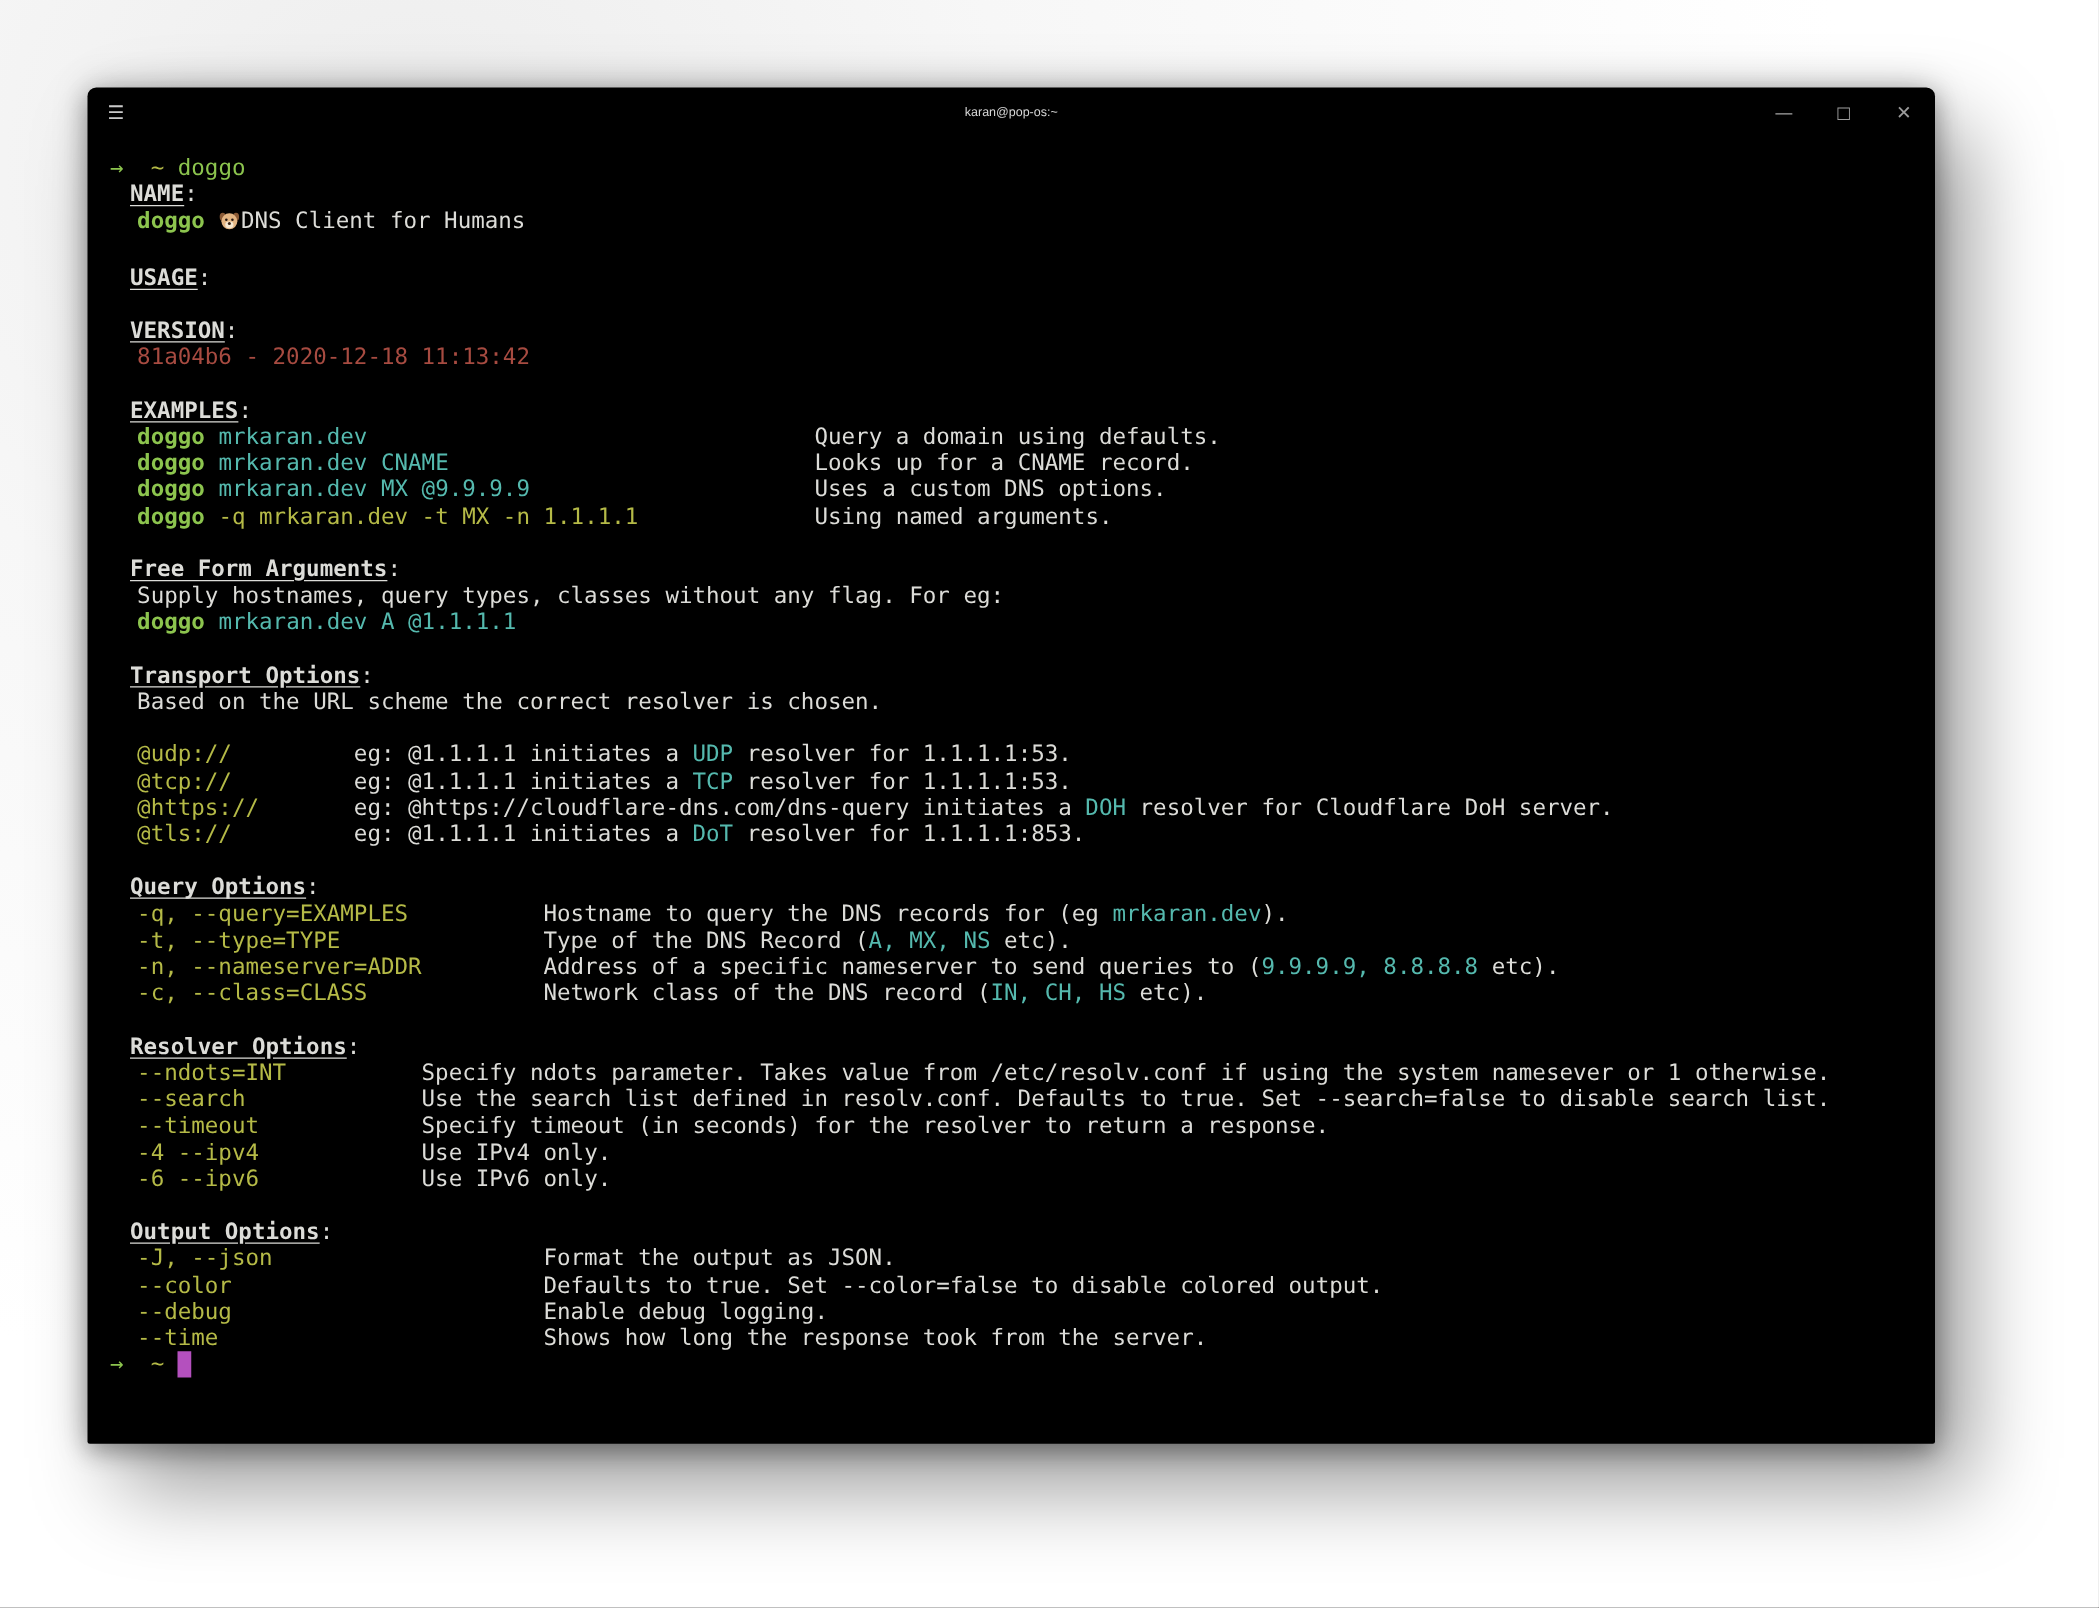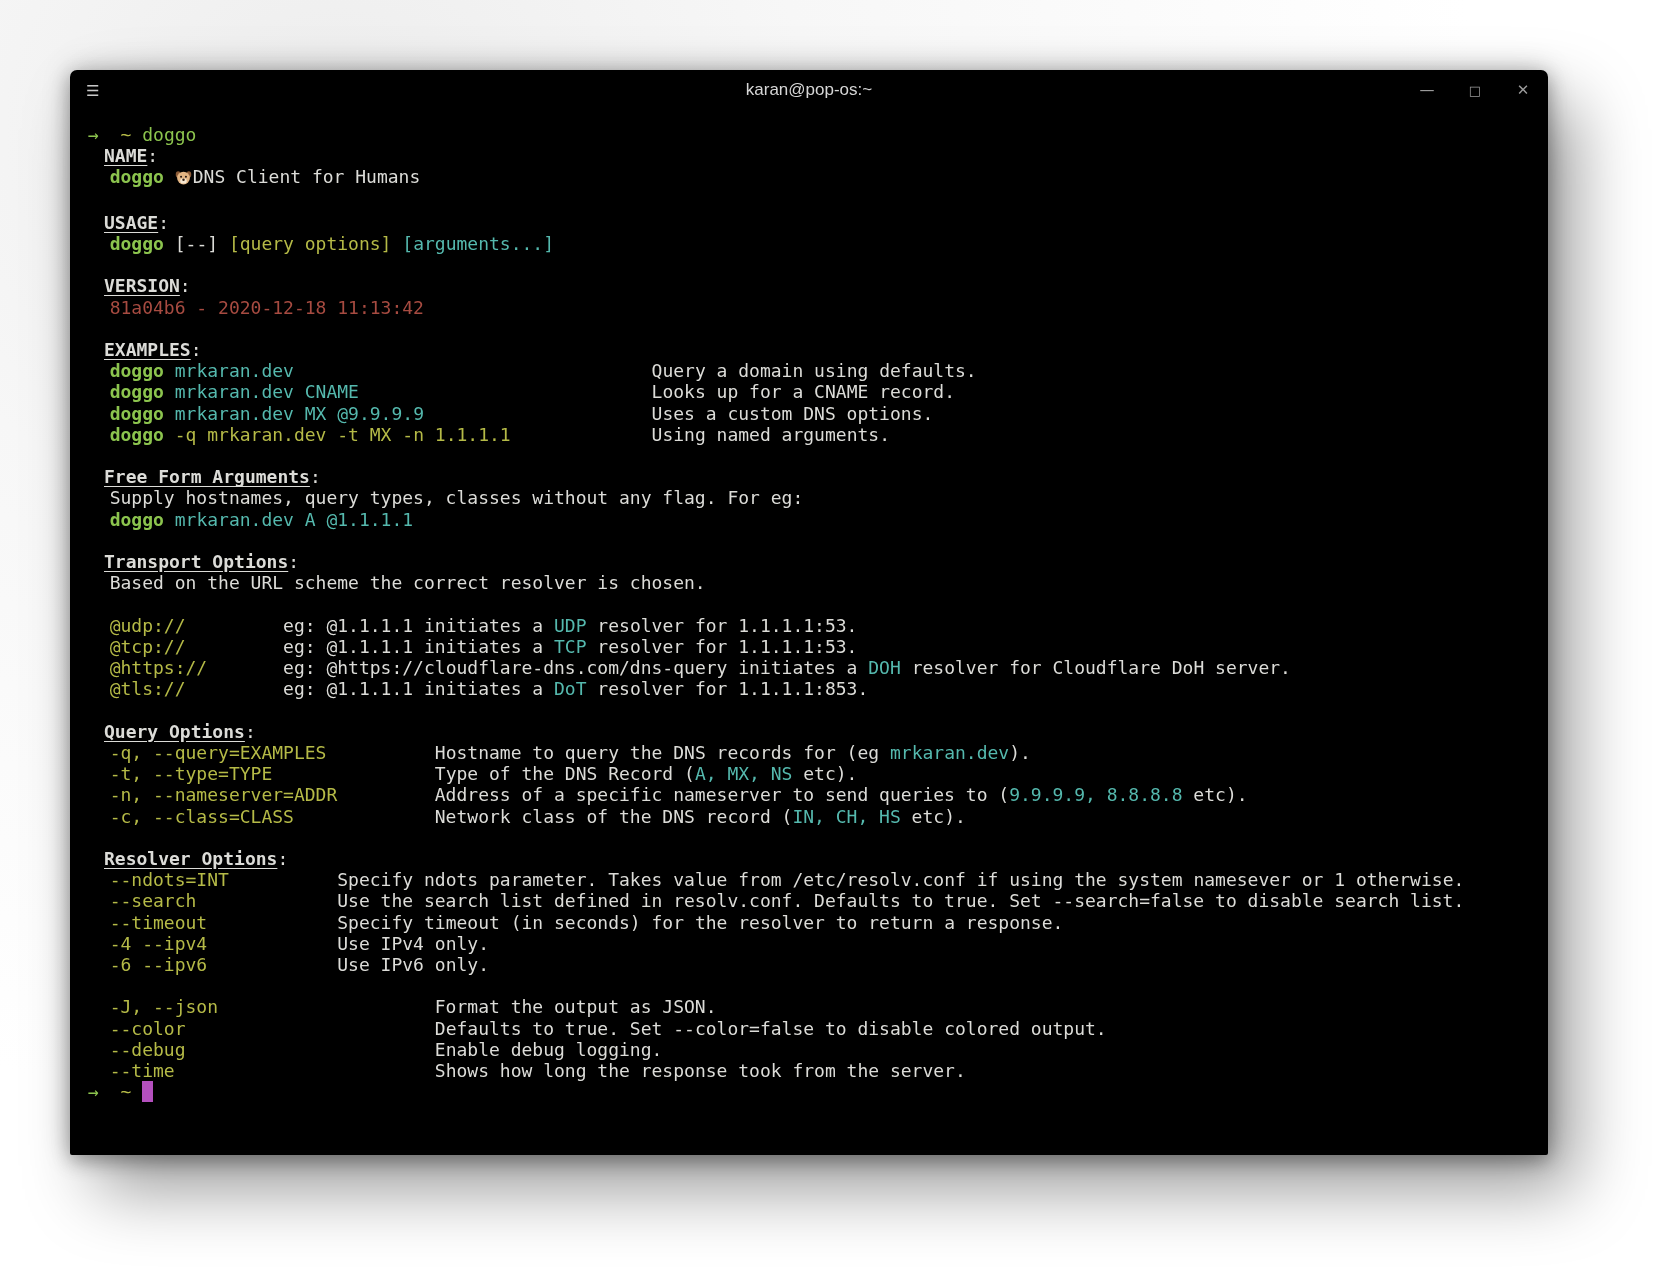--- a/index.html
+++ b/index.html
@@ -22,21 +22,21 @@
   .titlebar{
     height:40px; flex:0 0 40px; position:relative;
     display:flex; align-items:center; color:var(--titlebar_fg);
   }
   .menu-btn{
     margin-left:16px; color:#c9c9c9; font-size:15px; line-height:1;
     cursor:pointer; user-select:none;
   }
   .title{
     position:absolute; left:0; right:0; text-align:center;
-    font-size:17px; color:var(--titlebar_fg); pointer-events:none;
+    font-size:10px; color:var(--titlebar_fg); pointer-events:none;
   }
   .controls{
     margin-left:auto; margin-right:14px; display:flex; align-items:center; gap:26px;
     z-index:2;
   }
   .ctl{
     color:var(--controls); font-size:15px; line-height:1; cursor:pointer;
     width:22px; text-align:center; font-family:"DejaVu Sans", sans-serif;
   }
   .ctl.max{font-size:13px;}
@@ -75,21 +75,20 @@
             <ellipse cx="3" cy="5.2" rx="2.3" ry="3.1" fill="#8a5a36"></ellipse>
             <ellipse cx="13" cy="5.2" rx="2.3" ry="3.1" fill="#8a5a36"></ellipse>
             <circle cx="8" cy="8.5" r="6" fill="#e3b583"></circle>
             <ellipse cx="8" cy="11.2" rx="3.1" ry="2.5" fill="#f6e8d2"></ellipse>
             <circle cx="5.7" cy="7.3" r="0.95" fill="#221510"></circle>
             <circle cx="10.3" cy="7.3" r="0.95" fill="#221510"></circle>
             <circle cx="8" cy="10.2" r="1.15" fill="#3a2415"></circle>
           </svg></span><span class="c-w">DNS Client for Humans</span></div>
       <div class="line"> </div>
       <div class="line"><span class="c-h">USAGE</span><span class="c-w">:</span></div>
-      <div class="line"><span class="c-w">  </span><span class="c-gb">doggo</span><span class="c-w"> [--] </span><span class="c-y">[query options]</span><span class="c-w"> </span><span class="c-c">[arguments...]</span></div>
       <div class="line"> </div>
       <div class="line"><span class="c-h">VERSION</span><span class="c-w">:</span></div>
       <div class="line"><span class="c-r">  81a04b6 - 2020-12-18 11:13:42</span></div>
       <div class="line"> </div>
       <div class="line"><span class="c-h">EXAMPLES</span><span class="c-w">:</span></div>
       <div class="line"><span class="c-w">  </span><span class="c-gb">doggo</span><span class="c-w"> </span><span class="c-c">mrkaran.dev</span><span class="c-w">                                 </span><span class="c-w">Query a domain using defaults.</span></div>
       <div class="line"><span class="c-w">  </span><span class="c-gb">doggo</span><span class="c-w"> </span><span class="c-c">mrkaran.dev CNAME</span><span class="c-w">                           </span><span class="c-w">Looks up for a CNAME record.</span></div>
       <div class="line"><span class="c-w">  </span><span class="c-gb">doggo</span><span class="c-w"> </span><span class="c-c">mrkaran.dev MX @9.9.9.9</span><span class="c-w">                     </span><span class="c-w">Uses a custom DNS options.</span></div>
       <div class="line"><span class="c-w">  </span><span class="c-gb">doggo</span><span class="c-w"> </span><span class="c-y">-q mrkaran.dev -t MX -n 1.1.1.1</span><span class="c-w">             </span><span class="c-w">Using named arguments.</span></div>
       <div class="line"> </div>
@@ -111,19 +110,20 @@
       <div class="line"><span class="c-y">  -n, --nameserver=ADDR</span><span class="c-w">         Address of a specific nameserver to send queries to (</span><span class="c-c">9.9.9.9, 8.8.8.8</span><span class="c-w"> etc).</span></div>
       <div class="line"><span class="c-y">  -c, --class=CLASS</span><span class="c-w">             Network class of the DNS record (</span><span class="c-c">IN, CH, HS</span><span class="c-w"> etc).</span></div>
       <div class="line"> </div>
       <div class="line"><span class="c-h">Resolver Options</span><span class="c-w">:</span></div>
       <div class="line"><span class="c-y">  --ndots=INT</span><span class="c-w">          Specify ndots parameter. Takes value from /etc/resolv.conf if using the system namesever or 1 otherwise.</span></div>
       <div class="line"><span class="c-y">  --search</span><span class="c-w">             Use the search list defined in resolv.conf. Defaults to true. Set --search=false to disable search list.</span></div>
       <div class="line"><span class="c-y">  --timeout</span><span class="c-w">            Specify timeout (in seconds) for the resolver to return a response.</span></div>
       <div class="line"><span class="c-y">  -4 --ipv4</span><span class="c-w">            Use IPv4 only.</span></div>
       <div class="line"><span class="c-y">  -6 --ipv6</span><span class="c-w">            Use IPv6 only.</span></div>
       <div class="line"> </div>
+      <div class="line"><span class="c-h">Output Options</span><span class="c-w">:</span></div>
       <div class="line"><span class="c-y">  -J, --json</span><span class="c-w">                    Format the output as JSON.</span></div>
       <div class="line"><span class="c-y">  --color</span><span class="c-w">                       Defaults to true. Set --color=false to disable colored output.</span></div>
       <div class="line"><span class="c-y">  --debug</span><span class="c-w">                       Enable debug logging.</span></div>
       <div class="line"><span class="c-y">  --time</span><span class="c-w">                        Shows how long the response took from the server.</span></div>
       <div class="line"><span class="c-g">→</span><span class="c-w">  </span><span class="c-y">~</span><span class="c-w"> </span><span class="c-cur"> </span></div>
     </div>
 </div>
 
 </body></html>

